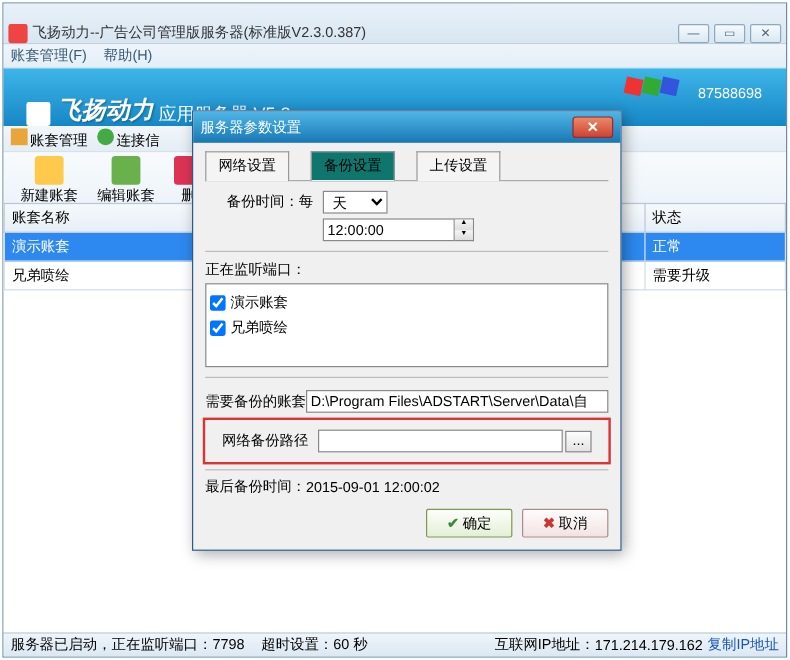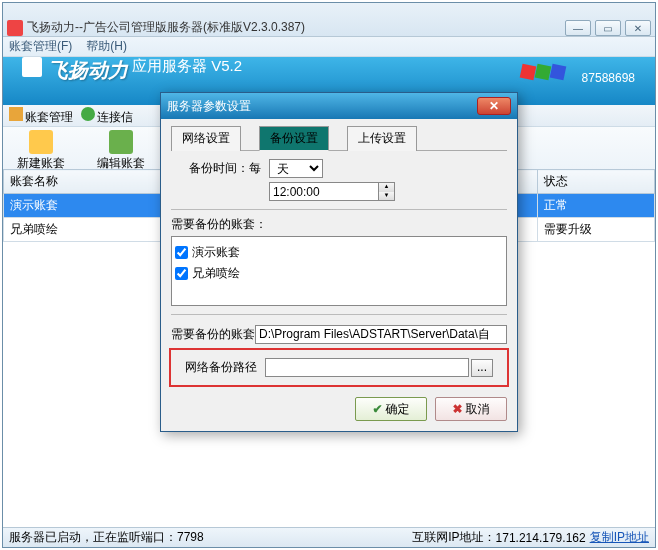--- a/index.html
+++ b/index.html
@@ -4,39 +4,39 @@
 <style>
 *{box-sizing:border-box;margin:0;padding:0;font-family:"Microsoft YaHei","SimSun",sans-serif;font-size:12px}
 body{background:#fff;width:658px;height:550px;overflow:hidden;position:relative}
 .main-window{width:654px;height:546px;position:absolute;left:2px;top:2px;border:1px solid #6b8ea8;background:#fff}
 .titlebar{height:34px;background:linear-gradient(#e8f1f8,#d8e6f2);display:flex;align-items:flex-end;padding:0 4px;border-bottom:1px solid #b6c8d6}
 .titlebar .ti{width:16px;height:16px;background:#e44;border-radius:2px;margin-right:4px}
 .titlebar .tt{flex:1;color:#333}
 .winbtns{display:flex;gap:4px}
 .winbtn{width:26px;height:16px;border:1px solid #8fa9bc;border-radius:2px;background:linear-gradient(#f5fafd,#dbe8f2);display:flex;align-items:center;justify-content:center;font-size:10px;color:#4a657a}
 .menubar{height:20px;background:linear-gradient(#eef5fb,#e3eef7);display:flex;align-items:center;padding:0 6px;gap:14px;border-bottom:1px solid #cddbe6;color:#3a5a78}
-.banner{height:48px;background:linear-gradient(#3eb5e8,#1687c6);display:flex;align-items:flex-start;padding:0 19px;position:relative}
+.banner{height:48px;background:linear-gradient(#3eb5e8,#1687c6);display:flex;align-items:flex-end;padding:0 19px;position:relative}
 .banner .logo{width:20px;height:20px;background:#fff;border-radius:2px;margin-right:6px}
 .banner .bt{color:#fff;font-size:20px;font-weight:bold;text-shadow:1px 1px 2px rgba(0,0,0,.3);font-style:italic}
 .banner .bt2{color:#fff;font-size:15px;margin-left:4px}
 .banner .phone{position:absolute;right:20px;top:14px;color:#fff}
 .cubes{position:absolute;right:90px;top:8px;display:flex;gap:1px}
 .cube{width:14px;height:14px;transform:rotate(12deg)}
 .toolbar1{height:22px;background:linear-gradient(#f1f6fa,#e4edf5);display:flex;align-items:flex-end;padding:0 6px;gap:8px;border-bottom:1px solid #cddbe6}
 .toolbar1 .ico{width:14px;height:14px;display:inline-block;margin-right:2px}
-.toolbar2{height:48px;background:linear-gradient(#f8fbfd,#ecf3f9);display:flex;align-items:center;padding:0 8px;gap:20px;border-bottom:1px solid #cddbe6}
+.toolbar2{height:48px;background:linear-gradient(#f8fbfd,#ecf3f9);display:flex;align-items:center;padding:0 8px;gap:4px;border-bottom:1px solid #cddbe6}
 .tbtn{display:flex;flex-direction:column;align-items:center;padding:2px 6px}
 .tbtn .bi{width:24px;height:24px;background:#ffc94c;border-radius:3px;margin-bottom:1px}
 .content{position:absolute;top:166px;left:0;right:0;bottom:20px;background:#fff}
 table{border-collapse:collapse;width:100%}
 th{background:linear-gradient(#f5f9fc,#e6eef5);border:1px solid #b7c9d8;padding:3px 6px;text-align:left;font-weight:normal}
 td{border:1px solid #d0dce6;padding:3px 6px}
 tr.sel td{background:#2d89ef;color:#fff}
 .statusbar{position:absolute;bottom:0;left:0;right:0;height:20px;background:linear-gradient(#eef5fb,#dce8f2);border-top:1px solid #b6c8d6;display:flex;align-items:center;padding:0 6px;font-size:11px}
-.statusbar .lk{color:#1756b8;text-decoration:underline;margin-left:4px}
+.statusbar .lk{color:#1756b8;margin-left:4px}
 
 
 .dialog{position:absolute;left:160px;top:92px;width:358px;background:#f0f0f0;border:1px solid #2a5d8a;box-shadow:3px 3px 12px rgba(0,0,0,.35)}
 .dtitle{height:26px;background:linear-gradient(#4fb6e6,#1877b4);display:flex;align-items:center;padding:0 6px}
 .dtitle .dtt{flex:1;color:#fff;font-weight:normal}
 .dclose{width:34px;height:18px;background:linear-gradient(#e86,#c43);border:1px solid #a22;border-radius:3px;color:#fff;display:flex;align-items:center;justify-content:center;font-weight:bold}
 .dbody{padding:6px 10px 10px}
 .tabs{display:flex;border-bottom:1px solid #aaa;margin-bottom:8px}
 .tab{padding:3px 10px;border:1px solid #999;border-bottom:none;background:#f4f4f4;margin-right:18px;position:relative;top:1px}
 .tab.active{background:#0f766e;border-bottom:1px solid #f0f0f0}
@@ -125,20 +125,21 @@
         <td>兄弟喷绘</td>
             <td></td>
             <td>需要升级</td>
       </tr>
     </tbody>
       </table>
   </div>
 
   <div class="statusbar">
     <span>服务器已启动，正在监听端口：7798</span>
+    <span style="margin-left:14px">超时设置：60 秒</span>
     <span style="margin-left:auto">互联网IP地址：</span>
     <span>171.214.179.162</span>
     <span class="lk">复制IP地址</span>
   </div>
 
 </div>
 
 <div class="dialog">
   <div class="dtitle">
     <span class="dtt">服务器参数设置</span>
@@ -164,21 +165,21 @@
           <input class="field" style="width: 110px;" value="12:00:00">
           <div class="spinv">
               <div>▲</div>
               <div>▼</div>
             </div>
         </div>
       </div>
     </div>
 
     <div class="group">
-      <span>需要备份的账套：</span>
+      <span>正在监听端口：</span>
       <div class="listbox">
         <div class="row">
             <input type="checkbox" class="chk" checked="" style="">
             <span>演示账套</span>
           </div>
         <div class="row">
             <input type="checkbox" class="chk" checked="" style="">
             <span>兄弟喷绘</span>
           </div>
       </div>
@@ -189,20 +190,24 @@
         <span class="lbl">需要备份的账套</span>
         <input class="field" style="flex: 1 1 0%;" value="D:\Program Files\ADSTART\Server\Data\自">
       </div>
       <div class="hl">
         <div class="row">
           <span class="lbl">网络备份路径</span>
           <input class="field" style="flex: 1 1 0%;" value="">
           <div class="dotbtn">...</div>
         </div>
       </div>
+      <div class="row" style="border-top:1px solid #bbb;padding-top:5px">
+        <span>最后备份时间：</span>
+        <span>2015-09-01 12:00:02</span>
+      </div>
     </div>
 
     <div class="dbtns">
       <div class="dbtn">
           <span style="color:#3a8a3a;font-weight:bold">✔</span>
           <span>确定</span>
         </div>
       <div class="dbtn cancel">
           <span style="color:#c33;font-weight:bold">✖</span>
           <span>取消</span>

